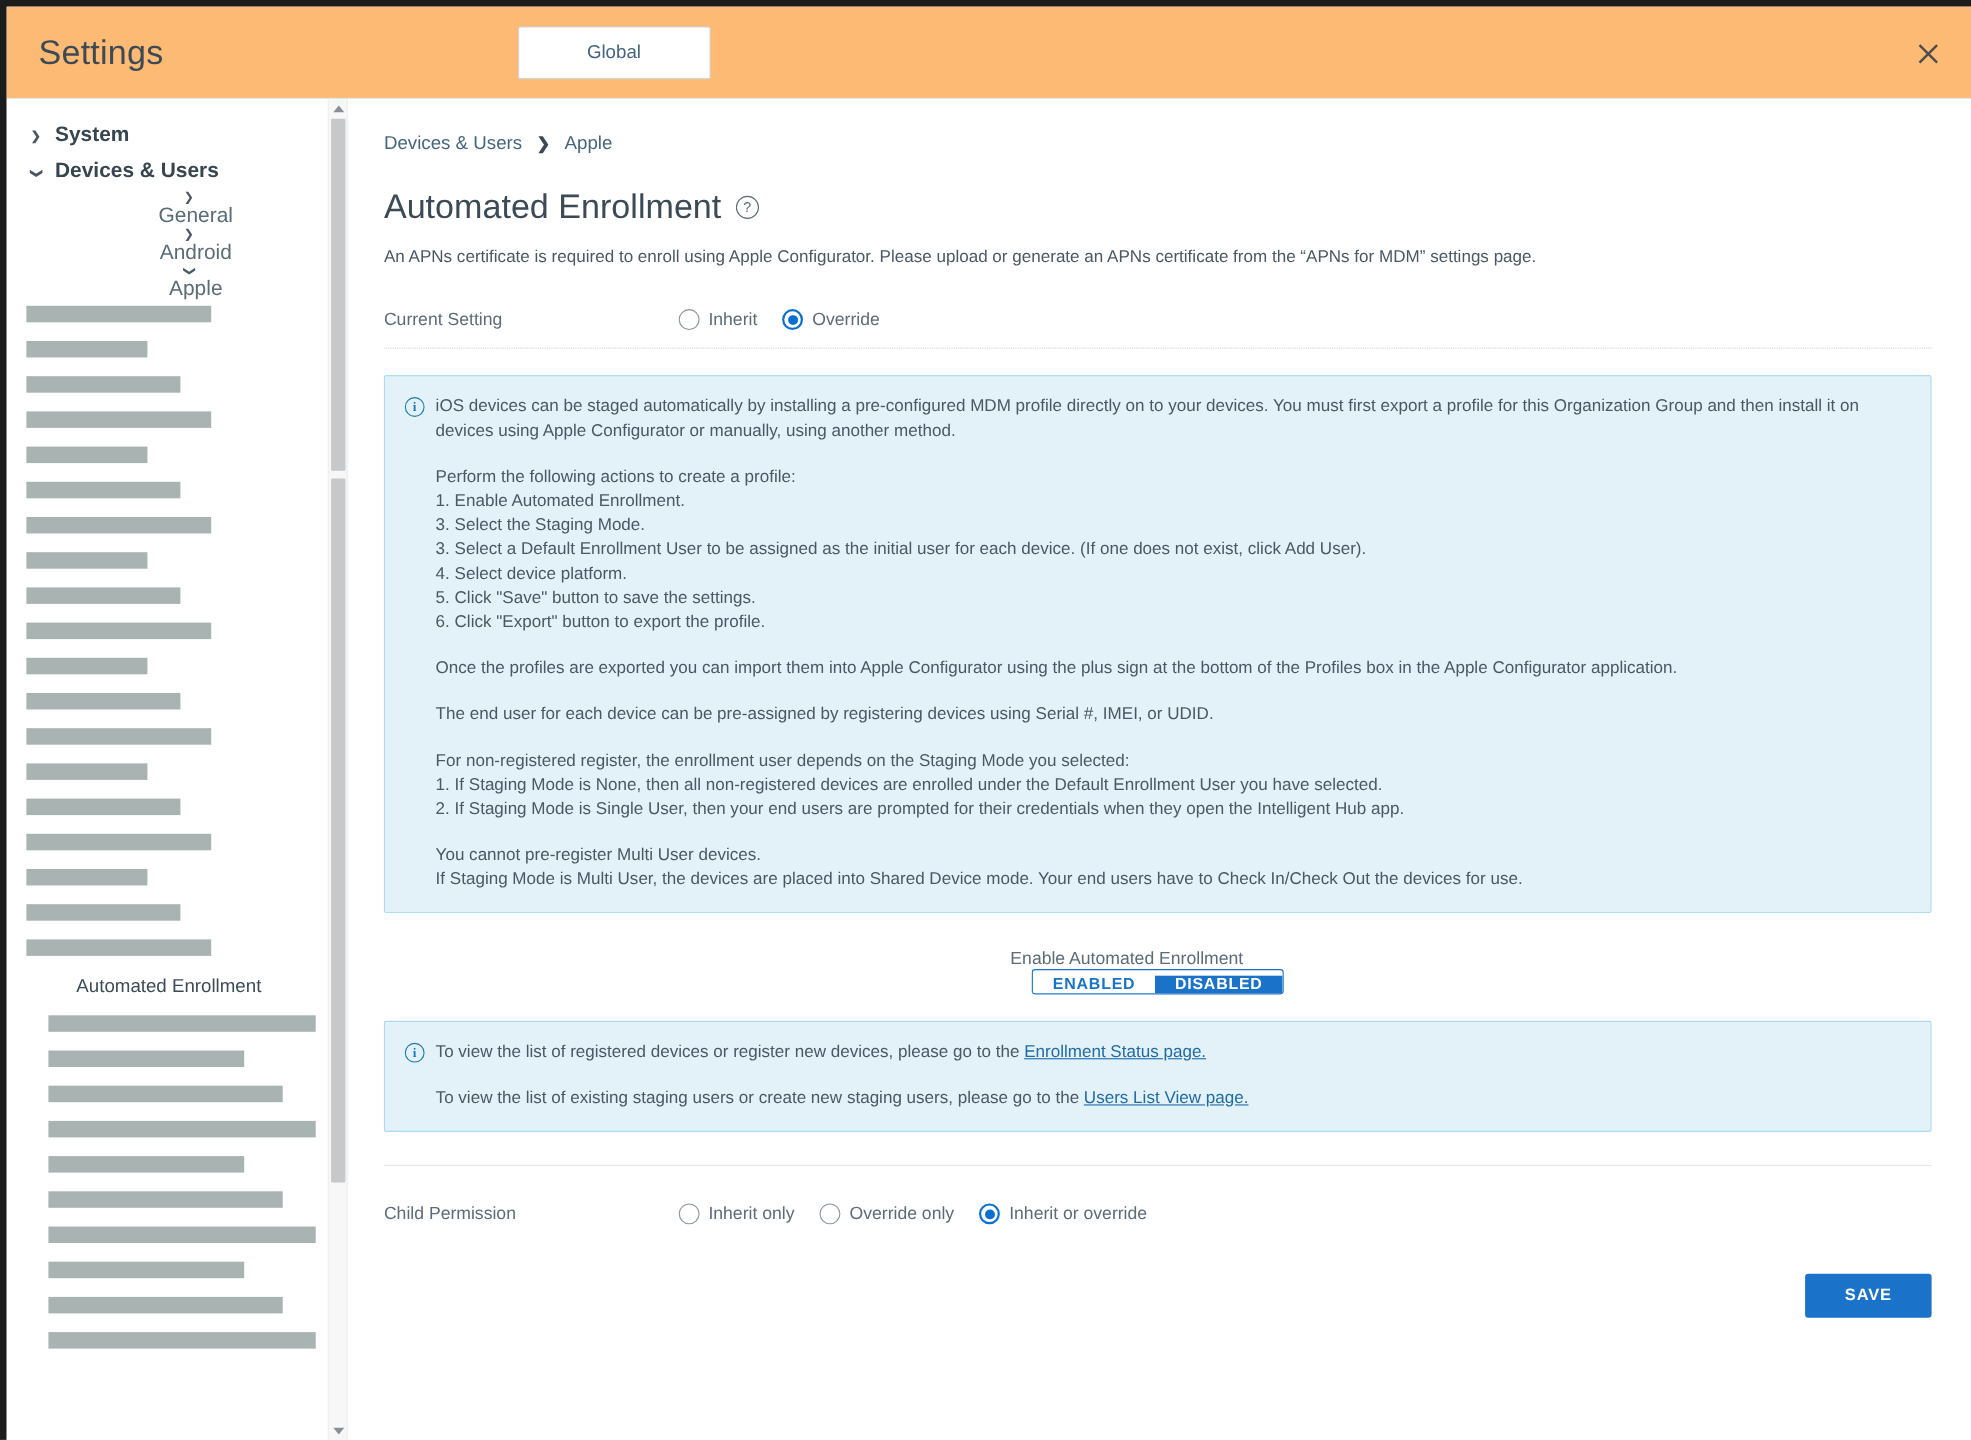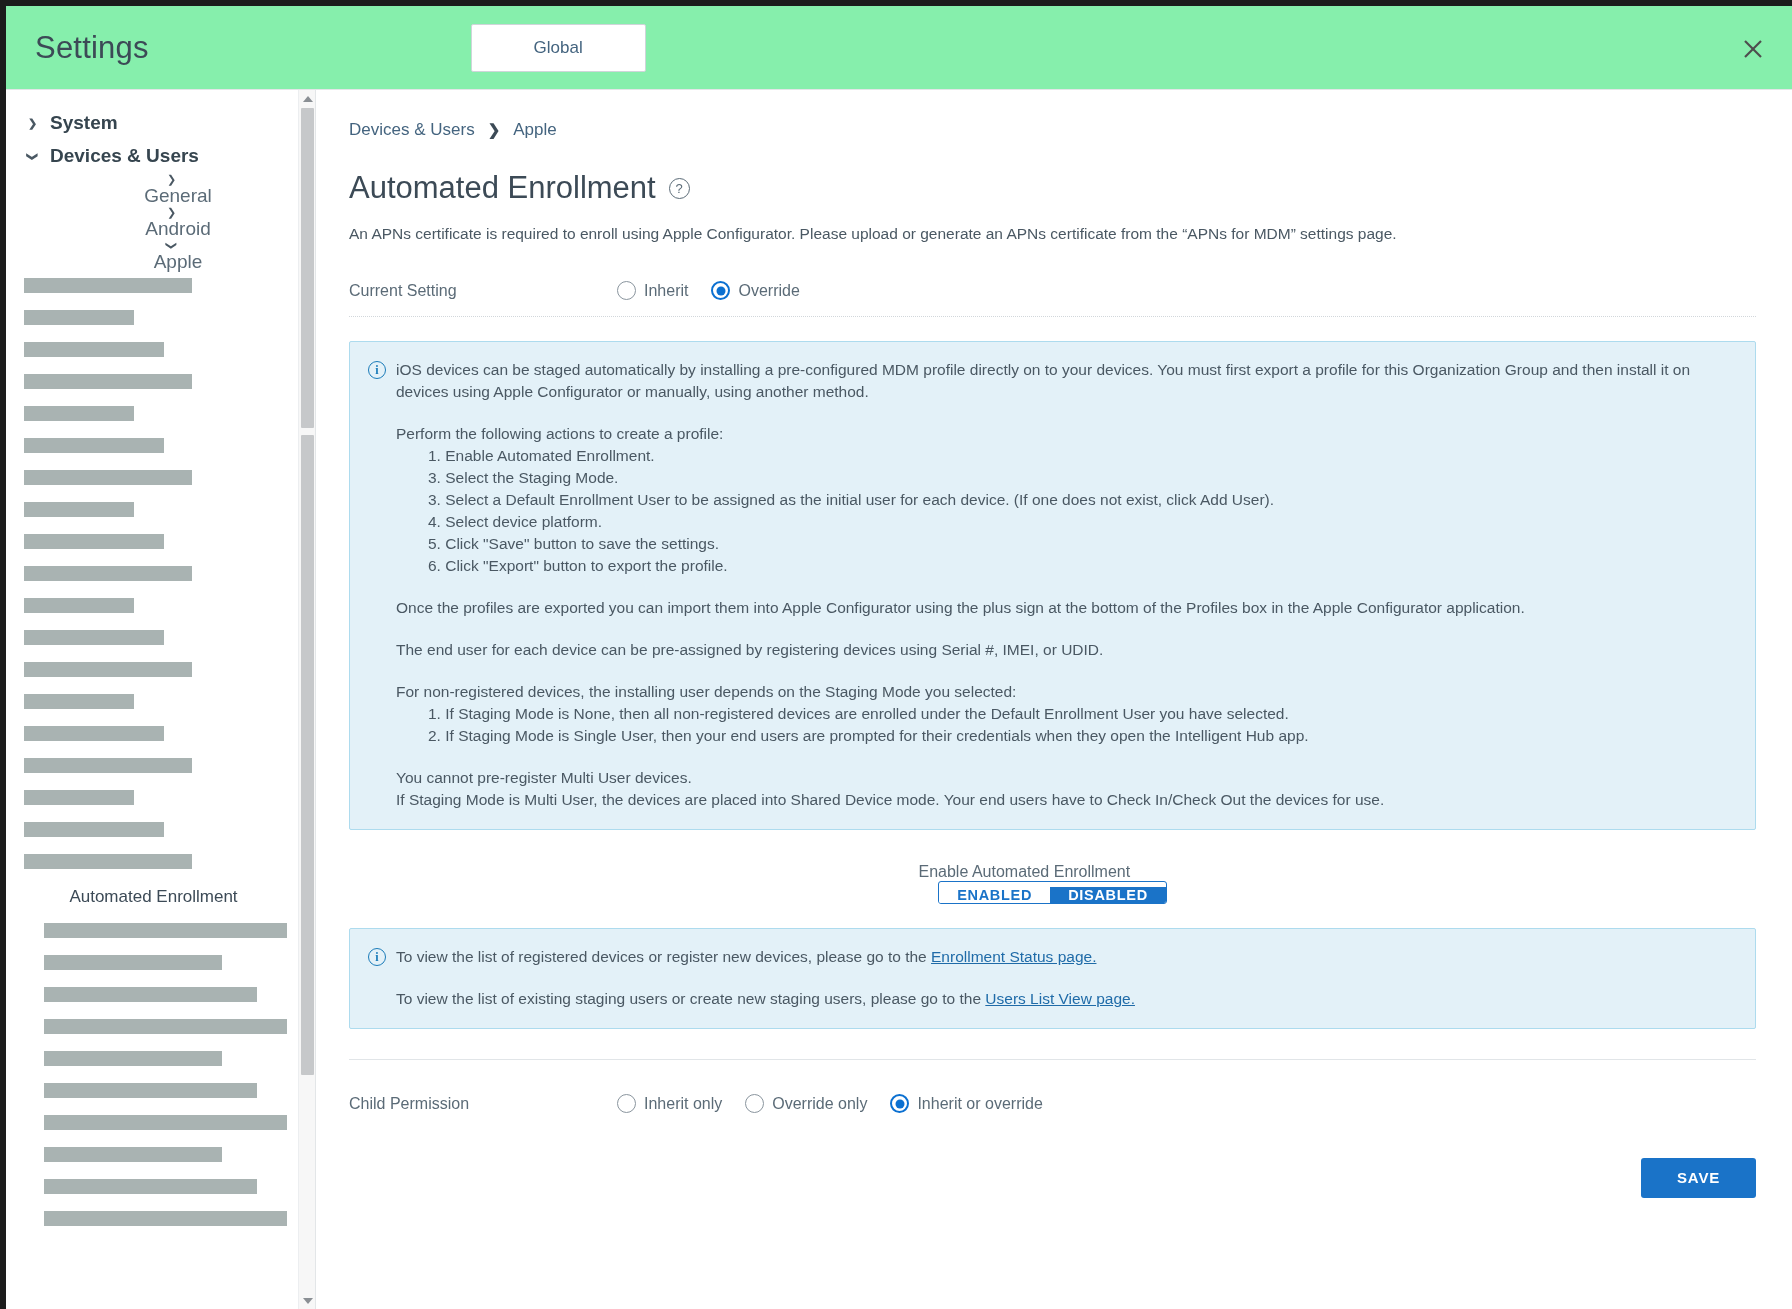--- a/index.html
+++ b/index.html
@@ -17,21 +17,21 @@
     background: #fff;
     border-top: 6px solid #1c1c1c;
     border-left: 6px solid #1c1c1c;
     overflow: hidden;
   }
 
   
   .header {
     position: relative;
     height: 83px;
-    background: #86efac;
+    background: #fdba74;
     display: flex;
     align-items: center;
     flex-shrink: 0;
   }
   .header-title {
     font-size: 31px;
     color: #3c4a56;
     font-weight: 400;
     margin-left: 29px;
     letter-spacing: .2px;
@@ -277,21 +277,21 @@
     font-weight: 700;
     display: flex; align-items: center; justify-content: center;
     margin-right: 10px;
     margin-top: 2px;
     line-height: 1;
     font-family: "Liberation Serif", serif;
   }
   .info-content { flex: 1; }
   .info-content p { margin: 0; }
   .info-content p.gap { margin-top: 20px; }
-  .info-content .line { display: block; margin-left: 32px; }
+  .info-content .line { display: block; }
   .ilink {
     color: #1f6ba8;
     text-decoration: underline;
     cursor: pointer;
   }
 
   
   .toggle {
     display: flex;
     border: 1px solid #1a73c8;
@@ -475,21 +475,21 @@
               <span class="line">4. Select device platform.</span>
             </p>
           <p>
               <span class="line">5. Click "Save" button to save the settings.</span>
             </p>
           <p>
               <span class="line">6. Click "Export" button to export the profile.</span>
             </p>
           <p class="gap">Once the profiles are exported you can import them into Apple Configurator using the plus sign at the bottom of the Profiles box in the Apple Configurator application.</p>
           <p class="gap">The end user for each device can be pre-assigned by registering devices using Serial #, IMEI, or UDID.</p>
-          <p class="gap">For non-registered devices, the installing user depends on the Staging Mode you selected:</p>
+          <p class="gap">For non-registered register, the enrollment user depends on the Staging Mode you selected:</p>
           <p>
               <span class="line">1. If Staging Mode is None, then all non-registered devices are enrolled under the Default Enrollment User you have selected.</span>
             </p>
           <p>
               <span class="line">2. If Staging Mode is Single User, then your end users are prompted for their credentials when they open the Intelligent Hub app.</span>
             </p>
           <p class="gap">You cannot pre-register Multi User devices.</p>
           <p>If Staging Mode is Multi User, the devices are placed into Shared Device mode. Your end users have to Check In/Check Out the devices for use.</p>
         </div>
       </div>

